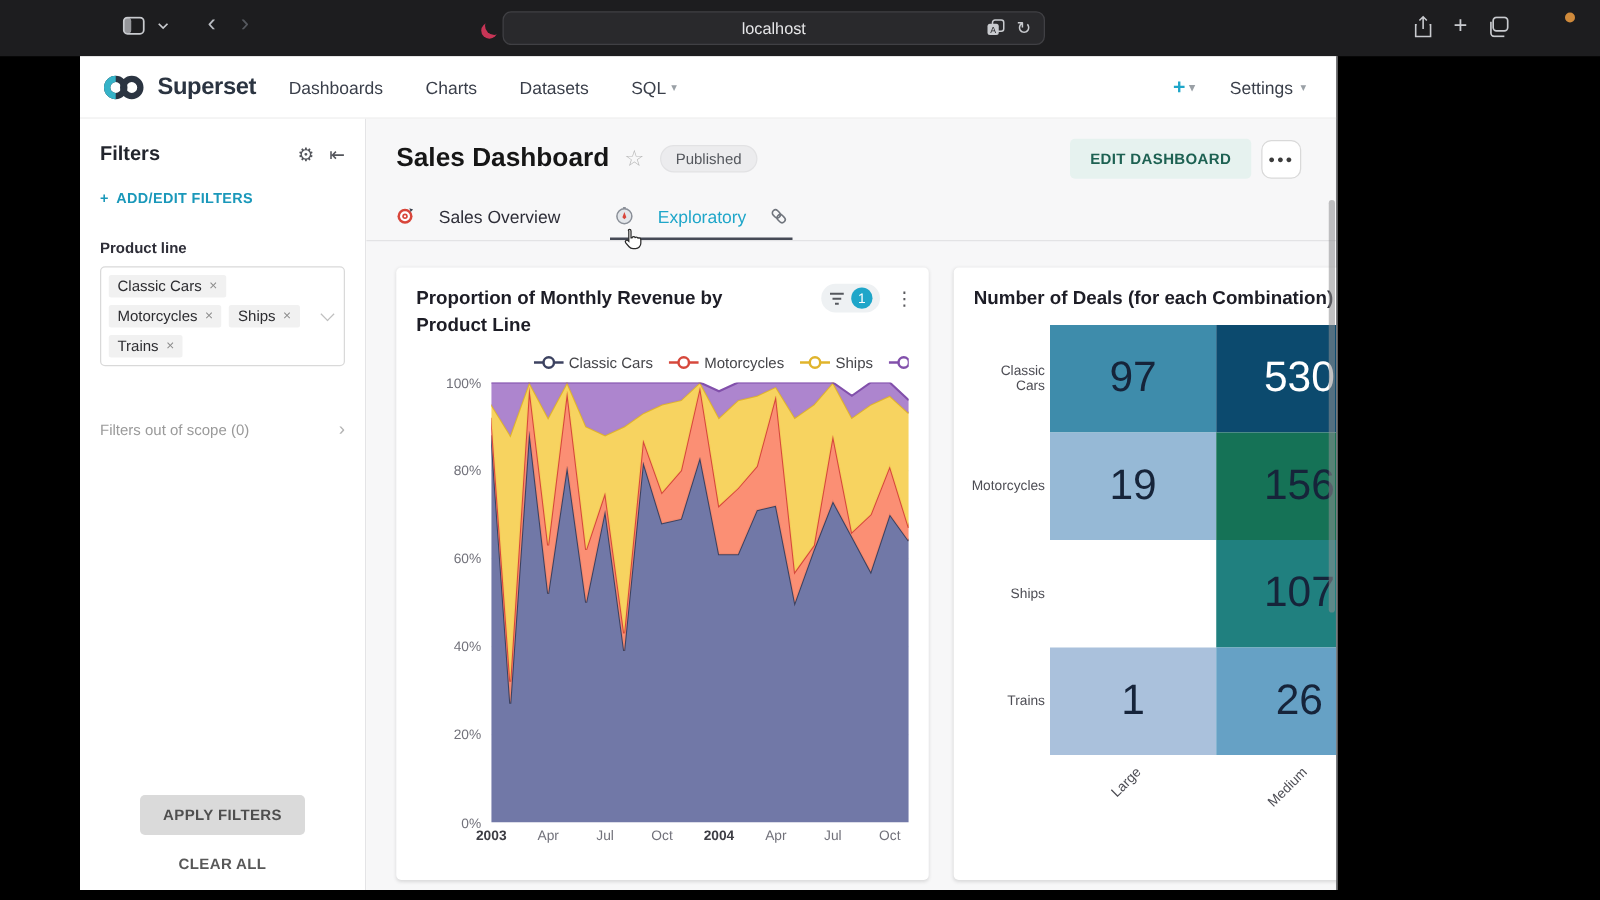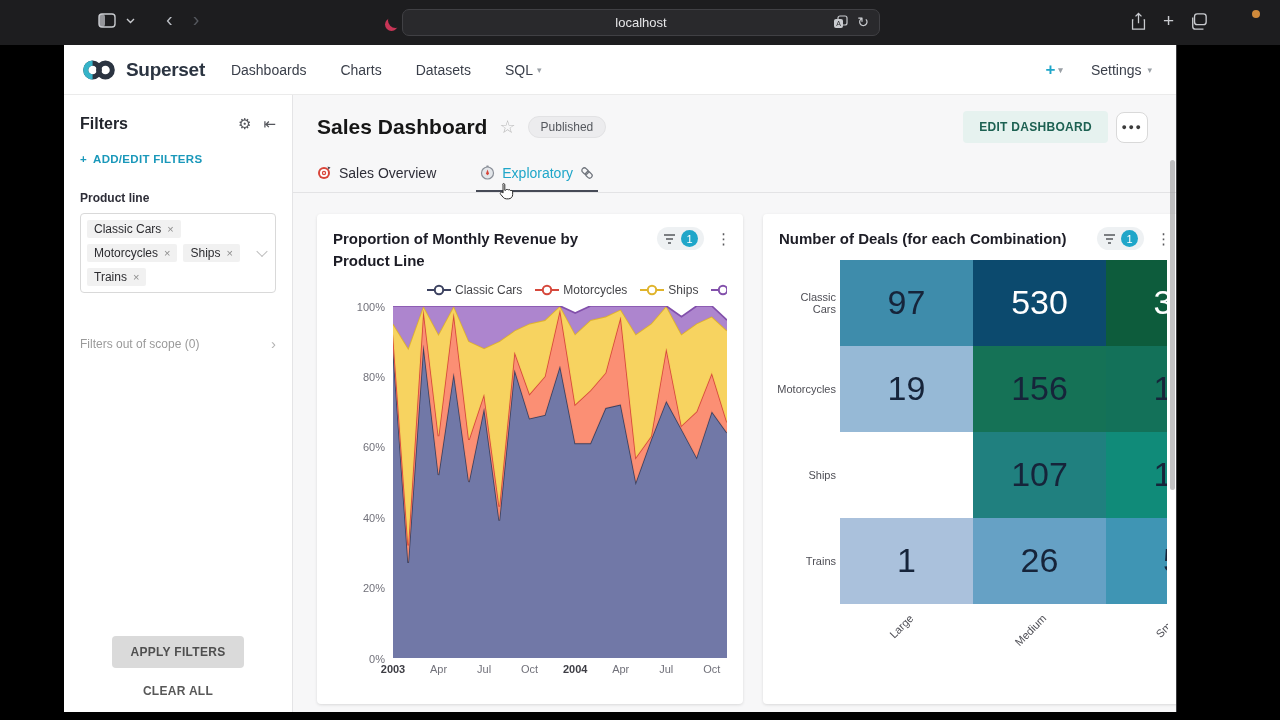--- a/index.html
+++ b/index.html
@@ -5,27 +5,27 @@
   * { margin:0; padding:0; box-sizing:border-box; }
   html,body { width:1280px; height:720px; background:#000; font-family:"Liberation Sans", sans-serif; overflow:hidden; }
   .screen { position:relative; width:1280px; height:720px; background:#000; }
 
   
   .chrome { position:absolute; left:0; top:0; width:1280px; height:45px; background:#1d1d1f; }
   .toolbar-left { position:absolute; left:98px; top:13px; display:flex; align-items:center; gap:8px; }
   .navarrows { position:absolute; left:166px; top:8px; display:flex; gap:20px; font-size:20px; }
   .back { color:#b9bcc2; } .fwd { color:#55585e; }
   .moon { position:absolute; left:388px; top:13px; width:15px; height:15px; border-radius:50%; box-shadow:-4px 4px 0 -1px #c73556; }
-  .urlbar { position:absolute; left:402px; top:9px; width:478px; height:27px; background:#29292c; border:1px solid #404044; border-radius:7px; display:flex; align-items:center; justify-content:center; color:#e6e6e8; font-size:13px; }
+  .urlbar { position:absolute; left:402px; top:9px; width:434px; height:27px; background:#29292c; border:1px solid #404044; border-radius:7px; display:flex; align-items:center; justify-content:center; color:#e6e6e8; font-size:13px; }
   .urlbar-icons { position:absolute; right:10px; top:4px; display:flex; gap:8px; align-items:center; color:#c9cbcf; font-size:14px; }
   .chrome-right { position:absolute; right:72px; top:10px; display:flex; gap:16px; align-items:center; }
   .rec-dot { position:absolute; right:20px; top:10px; width:8px; height:8px; border-radius:50%; background:#cf8a3b; }
 
   
-  .window { position:absolute; left:64px; top:45px; width:1113px; height:667px; background:#fff; overflow:hidden; border-right:1px solid #3c3c3f; }
+  .window { position:absolute; left:64px; top:45px; width:1006px; height:667px; background:#fff; overflow:hidden; border-right:1px solid #3c3c3f; }
   .scrollbar { position:absolute; right:1px; top:115px; width:5px; height:330px; background:#8f8f92; opacity:.55; border-radius:3px; z-index:50; }
 
   
   .navbar { height:50px; background:#fff; border-bottom:1px solid #ebebeb; display:flex; align-items:center; padding:0 24px 0 16px; }
   .brand { display:flex; align-items:center; gap:8px; margin-right:26px; }
   .brand-name { font-size:19px; font-weight:bold; color:#2b3441; letter-spacing:-.3px; }
   .menu { display:flex; gap:34px; list-style:none; }
   .menu li { font-size:14px; color:#3a3f4a; cursor:pointer; display:flex; align-items:center; gap:4px; }
   .caret { font-size:9px; color:#9aa0a6; }
   .nav-right { margin-left:auto; display:flex; align-items:center; gap:28px; }
@@ -55,21 +55,21 @@
   .main { flex:1; background:#f7f7f8; position:relative; overflow:hidden; }
   .dash-head { display:flex; align-items:center; padding:16px 28px 10px 24px; }
   .dash-title { font-size:21px; font-weight:bold; color:#161616; }
   .star { font-size:18px; color:#b9b9b9; margin-left:12px; }
   .pub-badge { margin-left:12px; background:#ececee; border:1px solid #e2e2e4; border-radius:12px; padding:3px 12px; font-size:12px; color:#55585e; }
   .head-right { margin-left:auto; display:flex; gap:8px; align-items:center; }
   .edit-btn { background:#e6f2ef; color:#1d6152; border:none; border-radius:4px; padding:9px 16px; font-size:12px; font-weight:bold; letter-spacing:.3px; cursor:pointer; }
   .more-btn { width:32px; height:31px; background:#fff; border:1px solid #d9d9d9; border-radius:8px; display:flex; align-items:center; justify-content:center; font-size:9px; letter-spacing:1.5px; color:#3c3c3c; cursor:pointer; }
 
   .tabs-row { display:flex; gap:44px; padding:0 24px; border-bottom:1px solid #e3e3e5; height:40px; align-items:center; }
-  .tab { display:flex; align-items:center; gap:7px; font-size:14px; color:#2e2e38; position:relative; height:100%; cursor:pointer; }
+  .tab { display:flex; align-items:center; gap:19px; font-size:14px; color:#2e2e38; position:relative; height:100%; cursor:pointer; }
   .tab.active { color:#1fa6c9; }
   .tab.active .ink { position:absolute; left:-4px; right:-4px; bottom:0; height:2px; background:#464a56; }
 
   .dash-content { display:flex; gap:20px; padding:21px 24px; align-items:flex-start; }
   .card { background:#fff; border-radius:4px; box-shadow:0 1px 3px rgba(0,0,0,.12); padding:14px 16px; position:relative; }
   .card h3 { font-size:15px; font-weight:bold; color:#1d1d26; line-height:1.45; }
   .card-icons { position:absolute; right:12px; top:13px; display:flex; align-items:center; gap:12px; }
   .filter-pill { display:flex; align-items:center; gap:5px; background:#eef1f3; border-radius:12px; padding:3px 6px; }
   .count-badge { width:17px; height:17px; border-radius:50%; background:#1fa6c9; color:#fff; font-size:11px; display:flex; align-items:center; justify-content:center; }
   .kebab { font-size:15px; color:#5a5a5e; cursor:pointer; }

